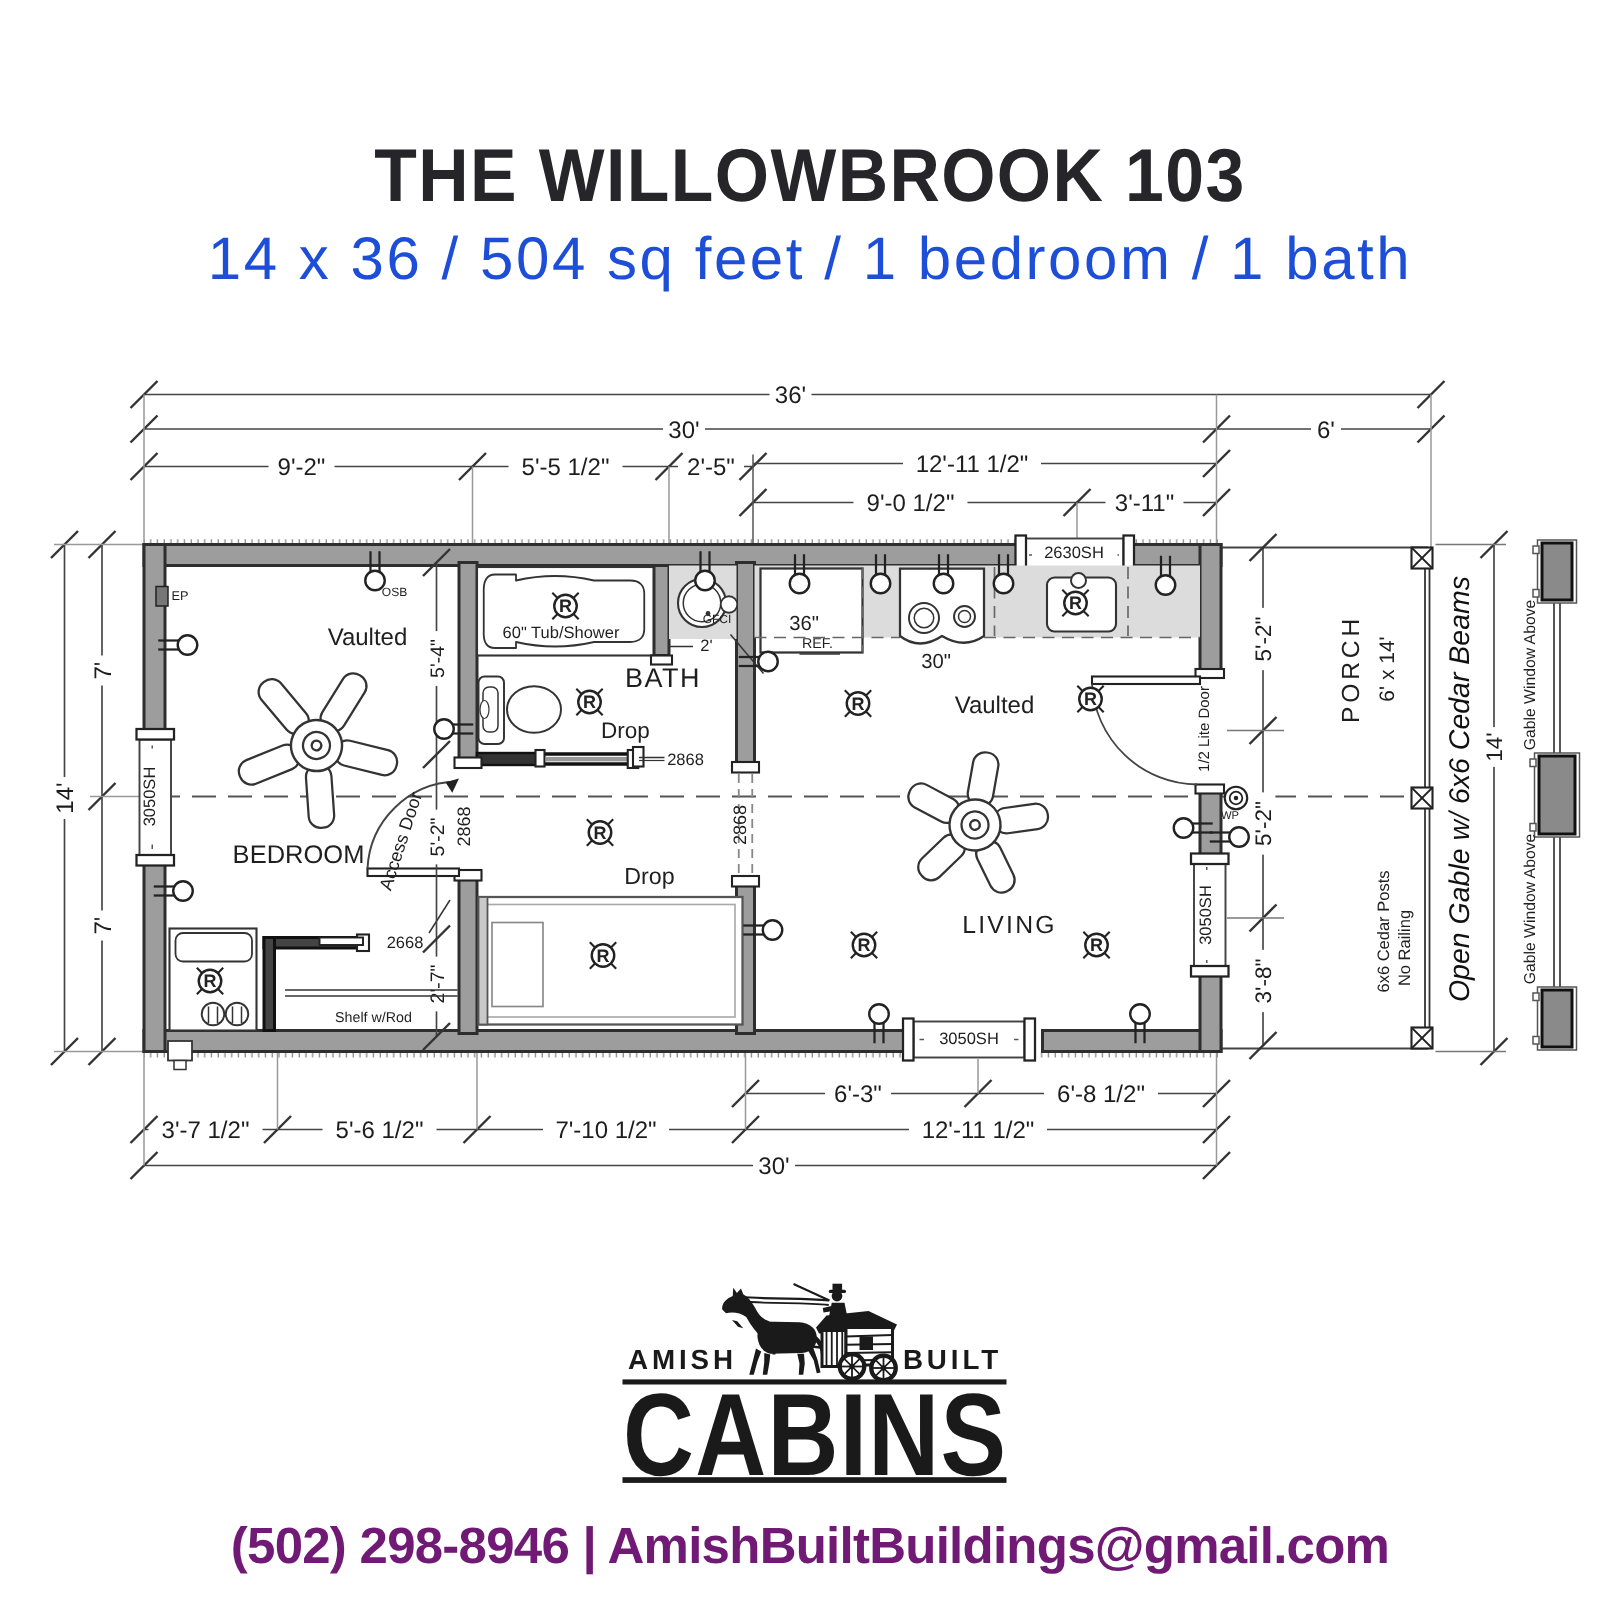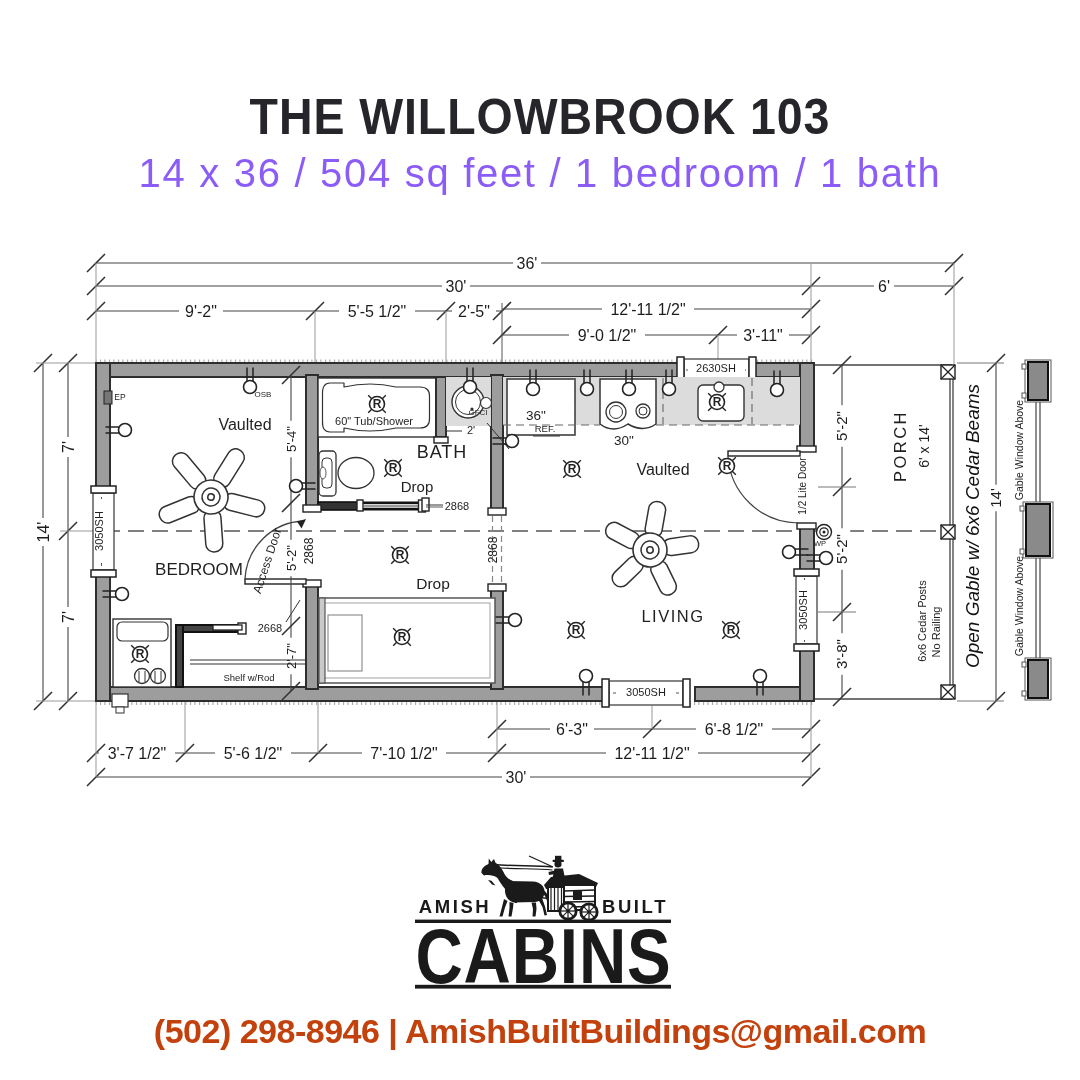--- a/index.html
+++ b/index.html
@@ -2,23 +2,23 @@
 <html><head>
 <meta charset="utf-8">
 <style>
   html,body{margin:0;padding:0;background:#fff;}
   #page{position:relative;width:1080px;height:1080px;background:#fff;overflow:hidden;
         font-family:"Liberation Sans", sans-serif;}
   .title{position:absolute;top:88px;left:0;width:1080px;text-align:center;
          font-weight:bold;font-size:50px;letter-spacing:1px;color:#26262a;
          transform:scaleX(0.93);}
   .subtitle{position:absolute;top:151px;left:0;width:1080px;text-align:center;
-         font-size:40px;color:#8b5cf6;letter-spacing:1.7px;}
+         font-size:40px;color:#1d4ed8;letter-spacing:1.7px;}
   .footer{position:absolute;top:1012px;left:0;width:1080px;text-align:center;
-         font-weight:bold;font-size:34px;color:#c2410c;letter-spacing:-0.5px;}
+         font-weight:bold;font-size:34px;color:#701a75;letter-spacing:-0.5px;}
   svg text{font-family:"Liberation Sans", sans-serif;}
 </style>
 </head>
 <body>
 <div id="page">
   <div class="title">THE WILLOWBROOK 103</div>
   <div class="subtitle">14 x 36 / 504 sq feet / 1 bedroom / 1 bath</div>
   <svg id="plan" width="1080" height="820" viewBox="0 0 1080 820" style="position:absolute;top:0;left:0;">
 <defs>
         <pattern id="hatchv" width="4.5" height="4" patternUnits="userSpaceOnUse">

